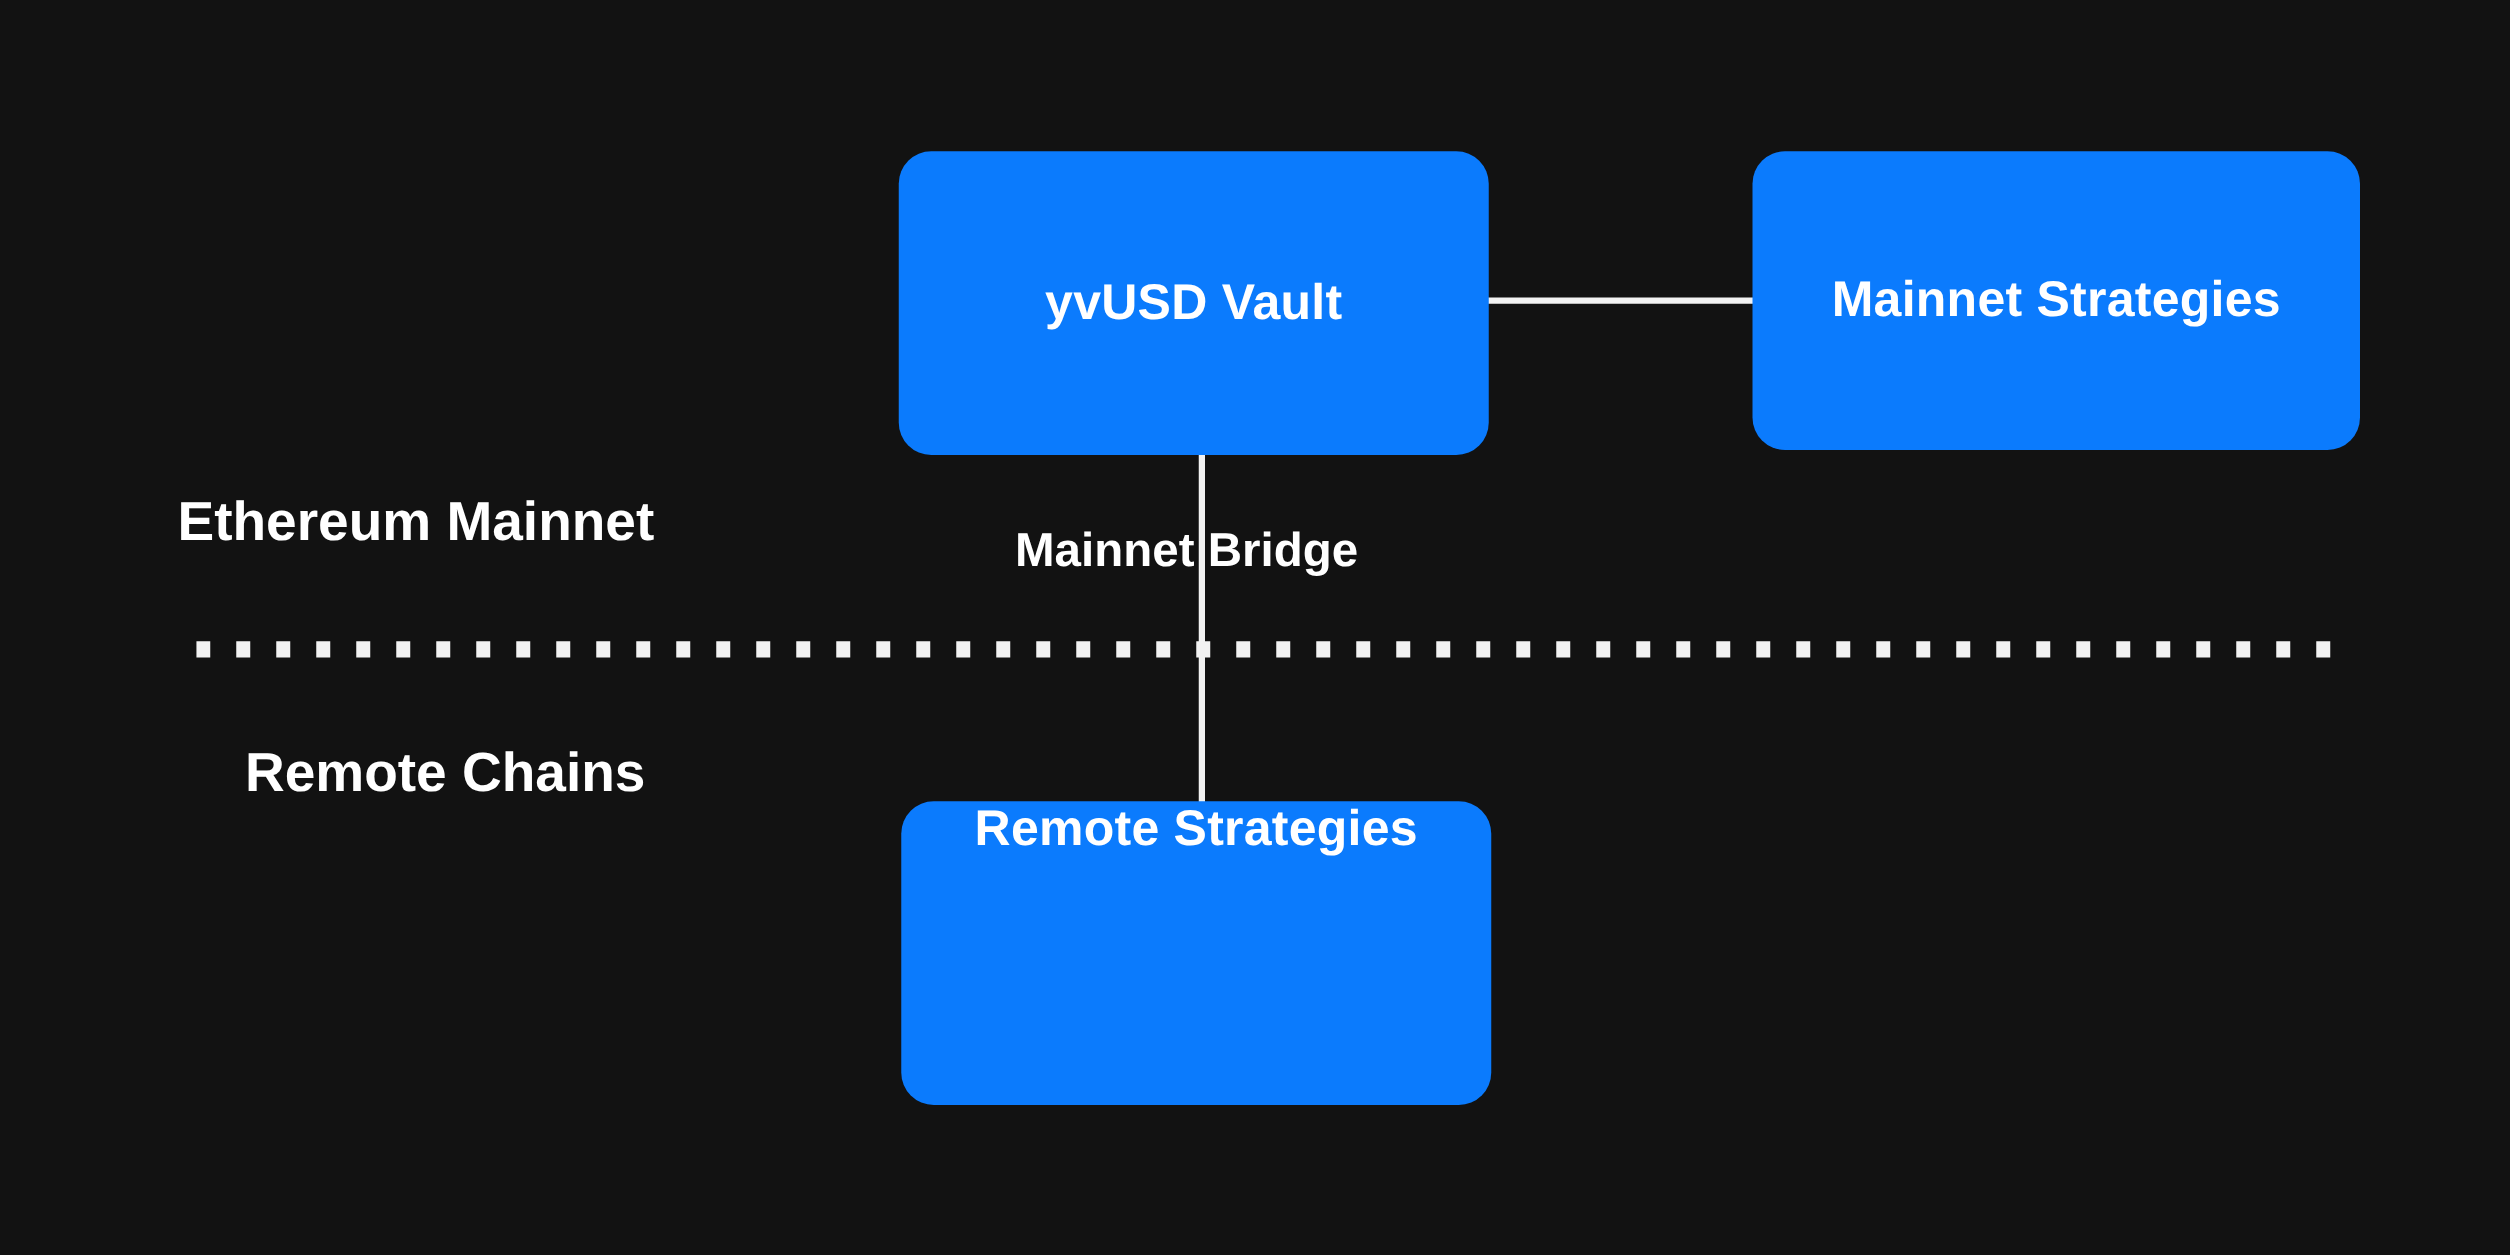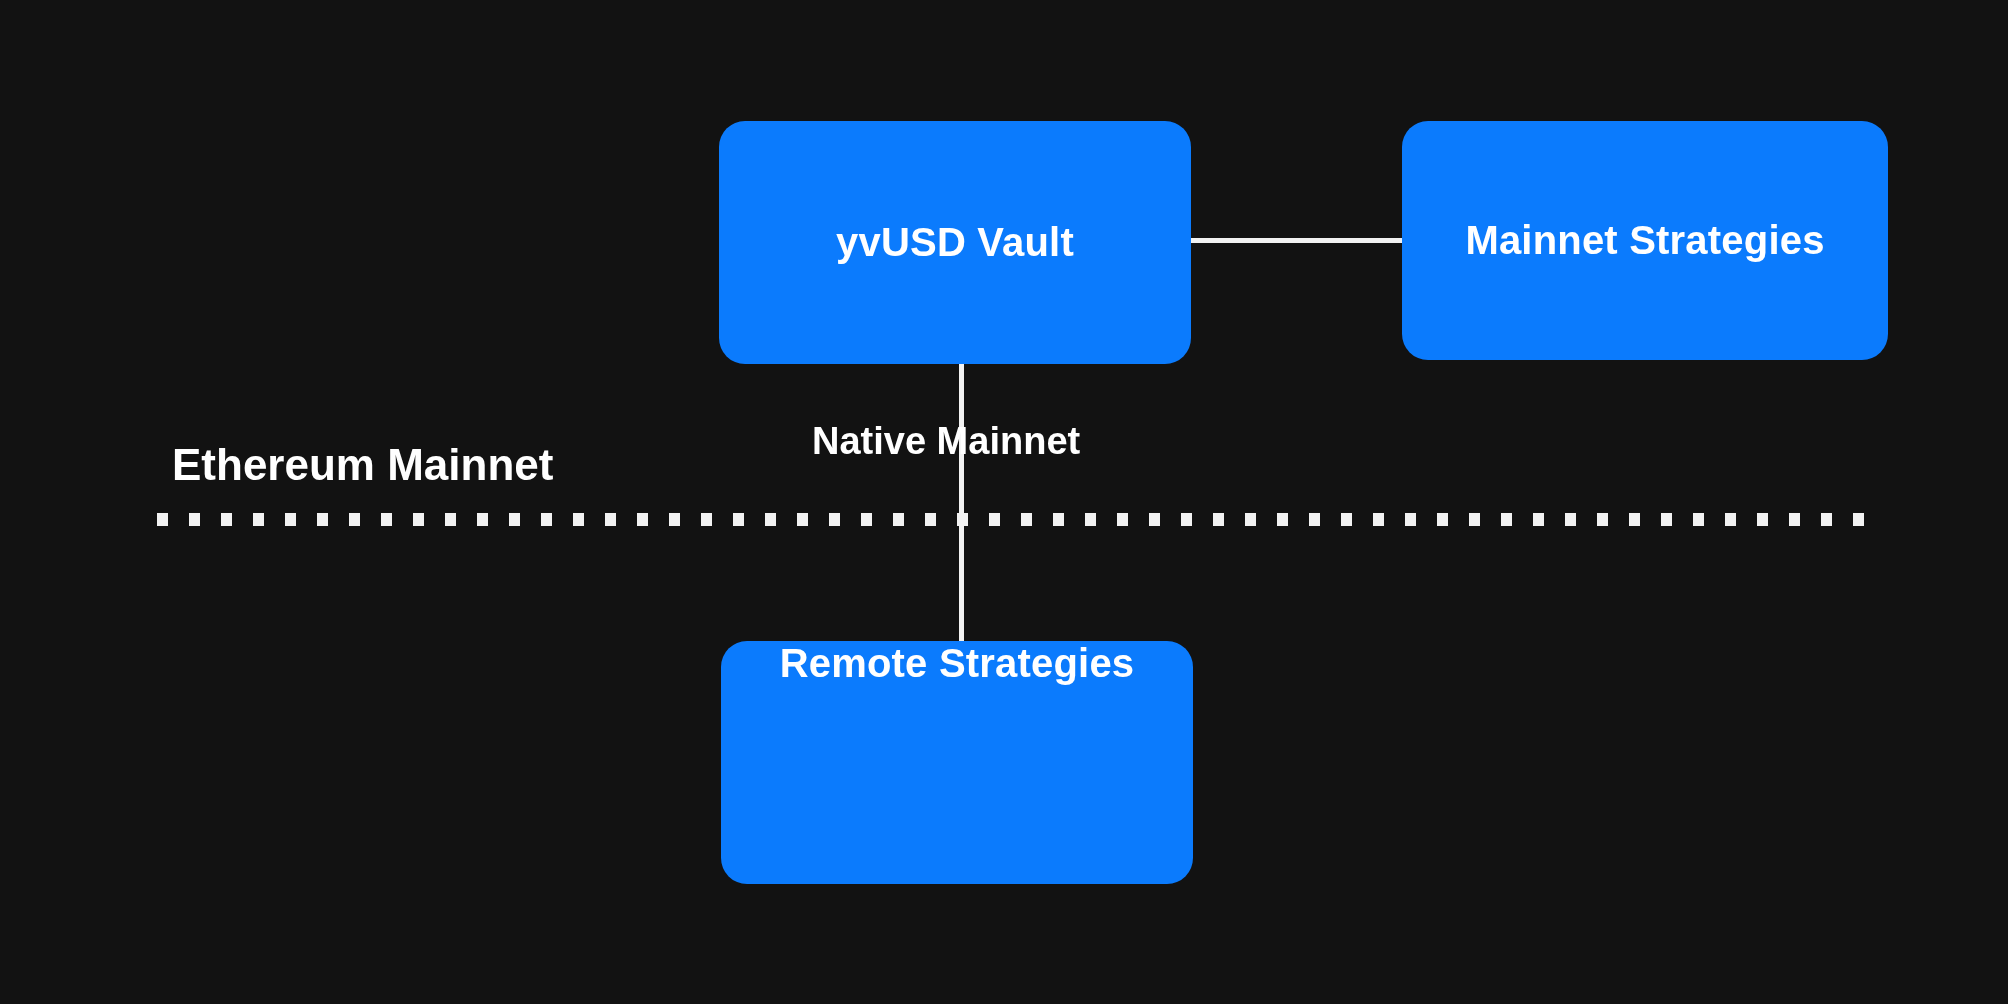--- a/index.html
+++ b/index.html
@@ -95,23 +95,22 @@
   
   .region-label {
     position: absolute;
     color: #FFFFFF;
     font-size: 44px;
     font-weight: bold;
     white-space: nowrap;
     z-index: 4;
   }
   #label-ethereum-mainnet {
-    left: 172px;
+    left: 142px;
     top: 393px;
-    margin-top: 47px;
   }
   #label-remote-chains {
     left: 196px;
     top: 594px;
   }
 
   
   #label-native-bridge {
     position: absolute;
     left: 812px;
@@ -138,18 +137,19 @@
   </div>
 
   <div class="node" id="node-mainnet">
     <span class="node-label">Mainnet Strategies</span>
   </div>
 
   <div class="node" id="node-remote">
     <span class="node-label">Remote Strategies</span>
   </div>
 
-  <div id="label-native-bridge">Native Mainnet</div>
+  <div id="label-native-bridge">Mainnet Bridge</div>
 
   <div class="region-label" id="label-ethereum-mainnet">Ethereum Mainnet</div>
 
+  <div class="region-label" id="label-remote-chains">Remote Chains</div>
 
 </div>
 
 </body></html>

